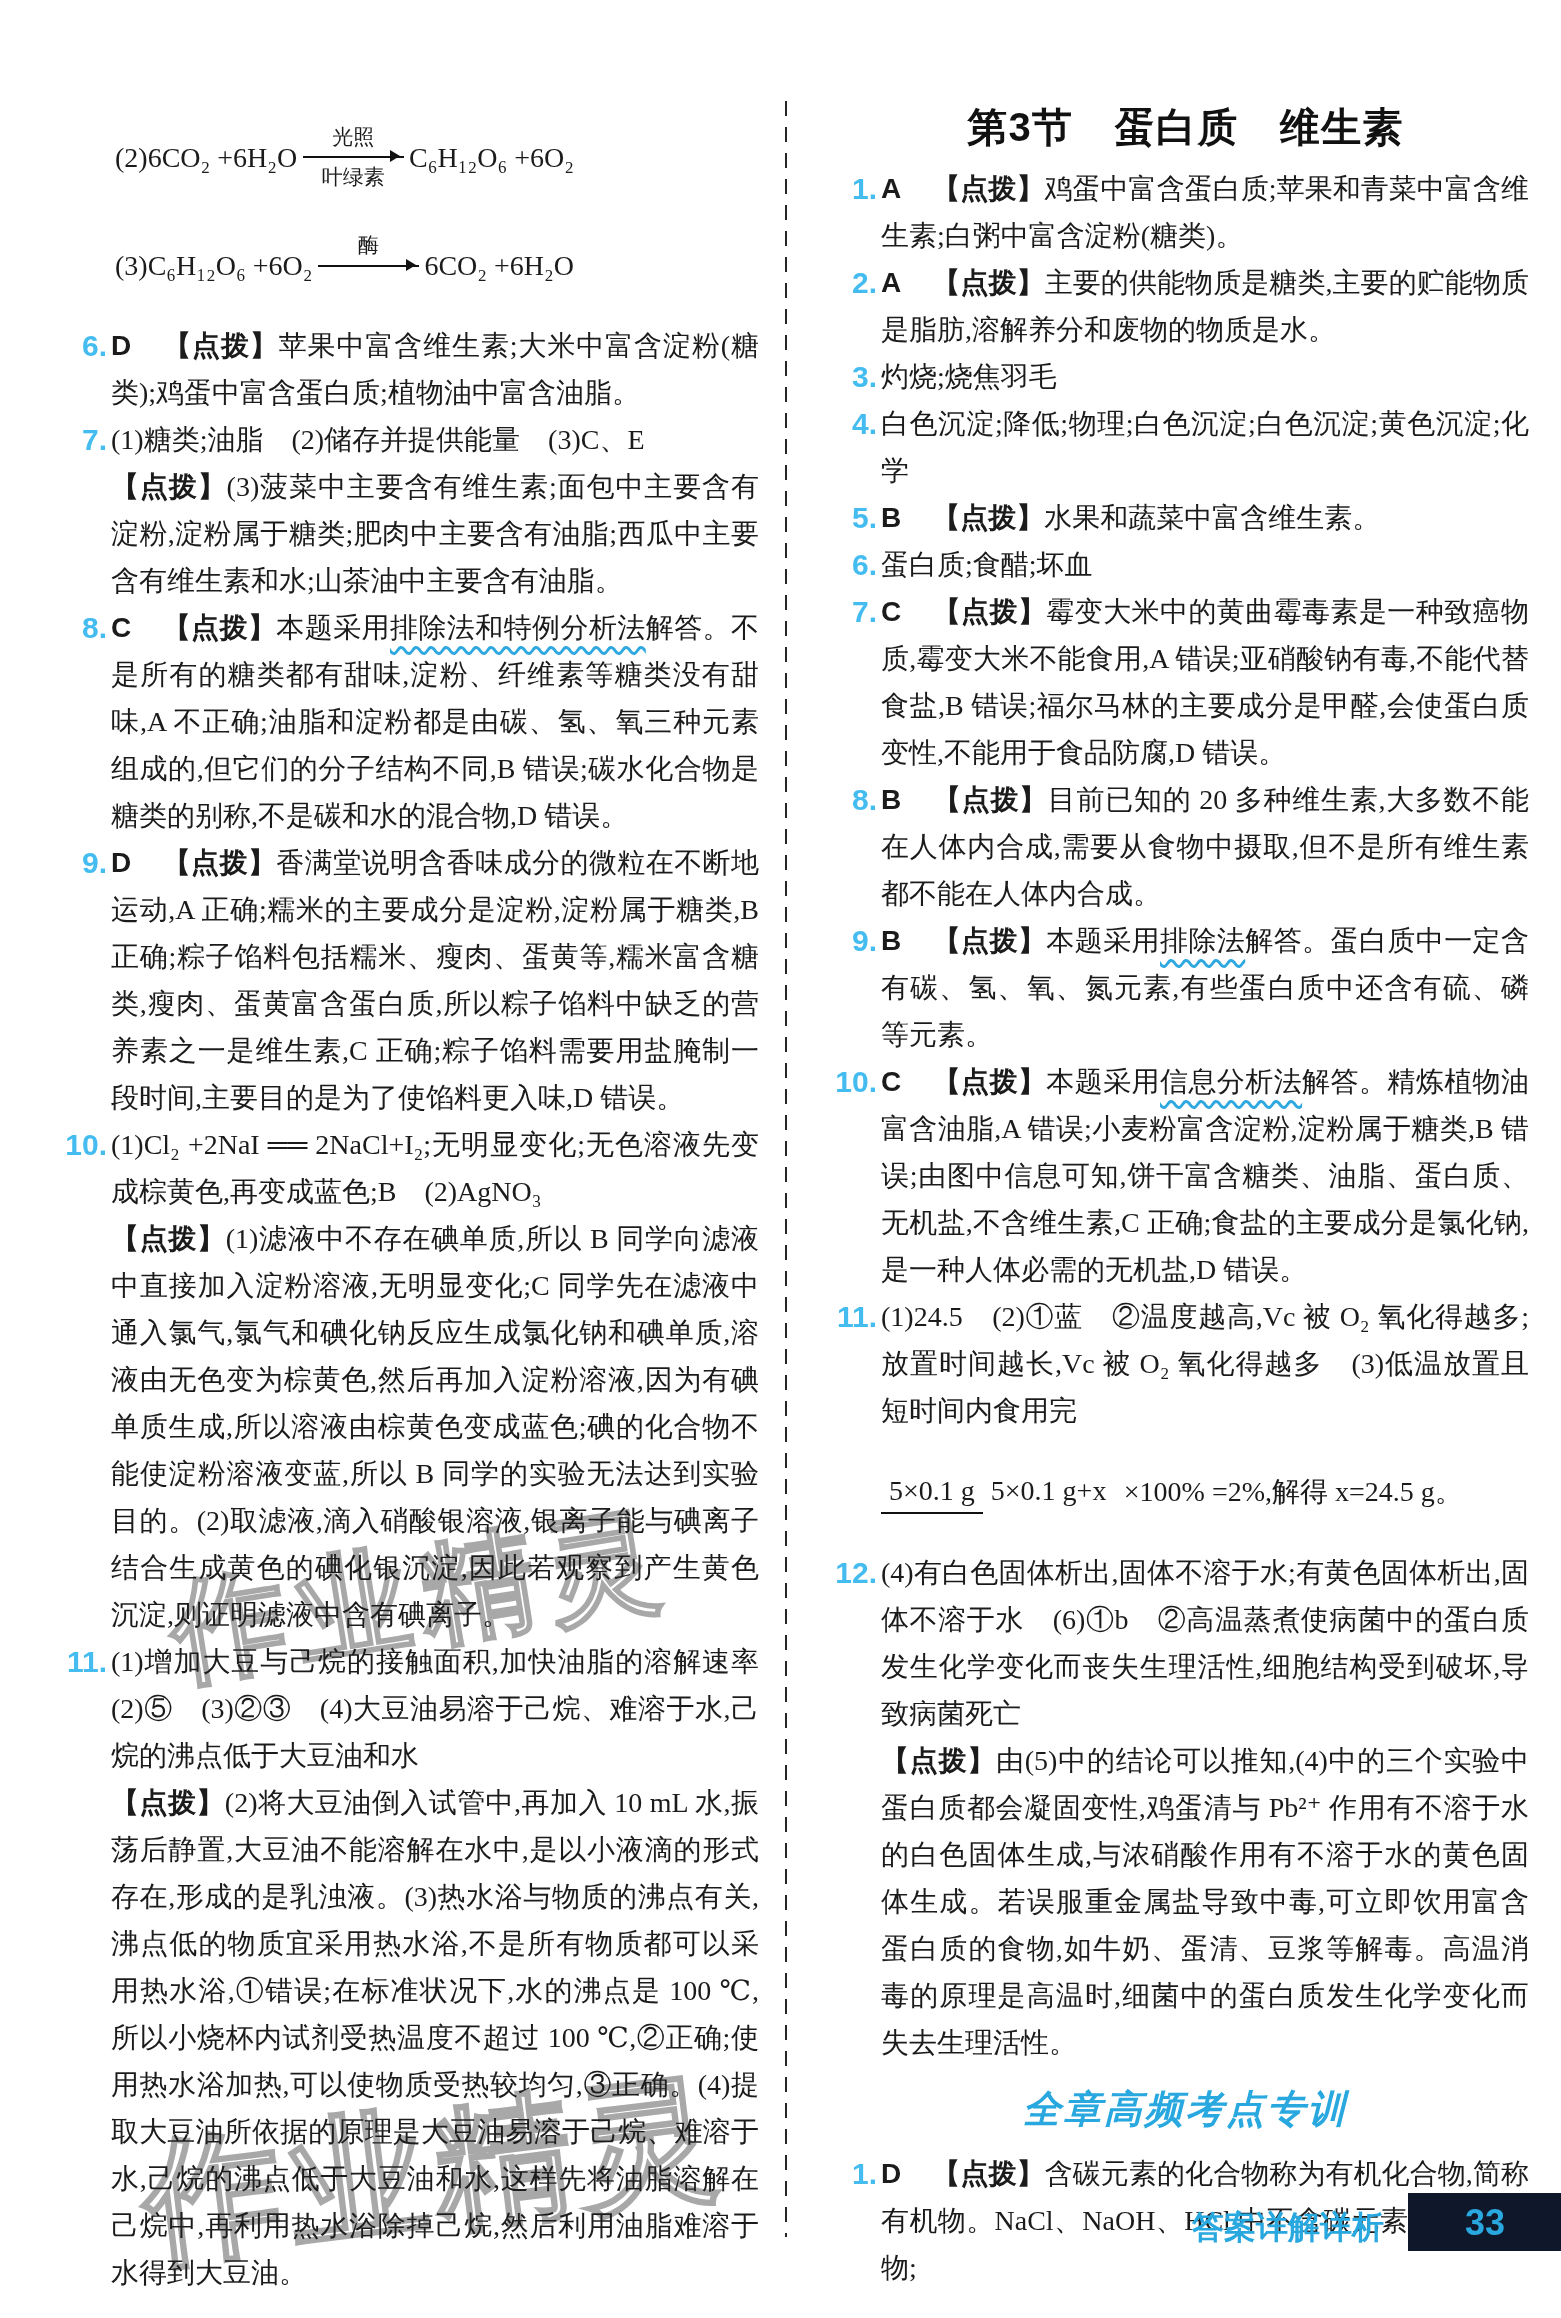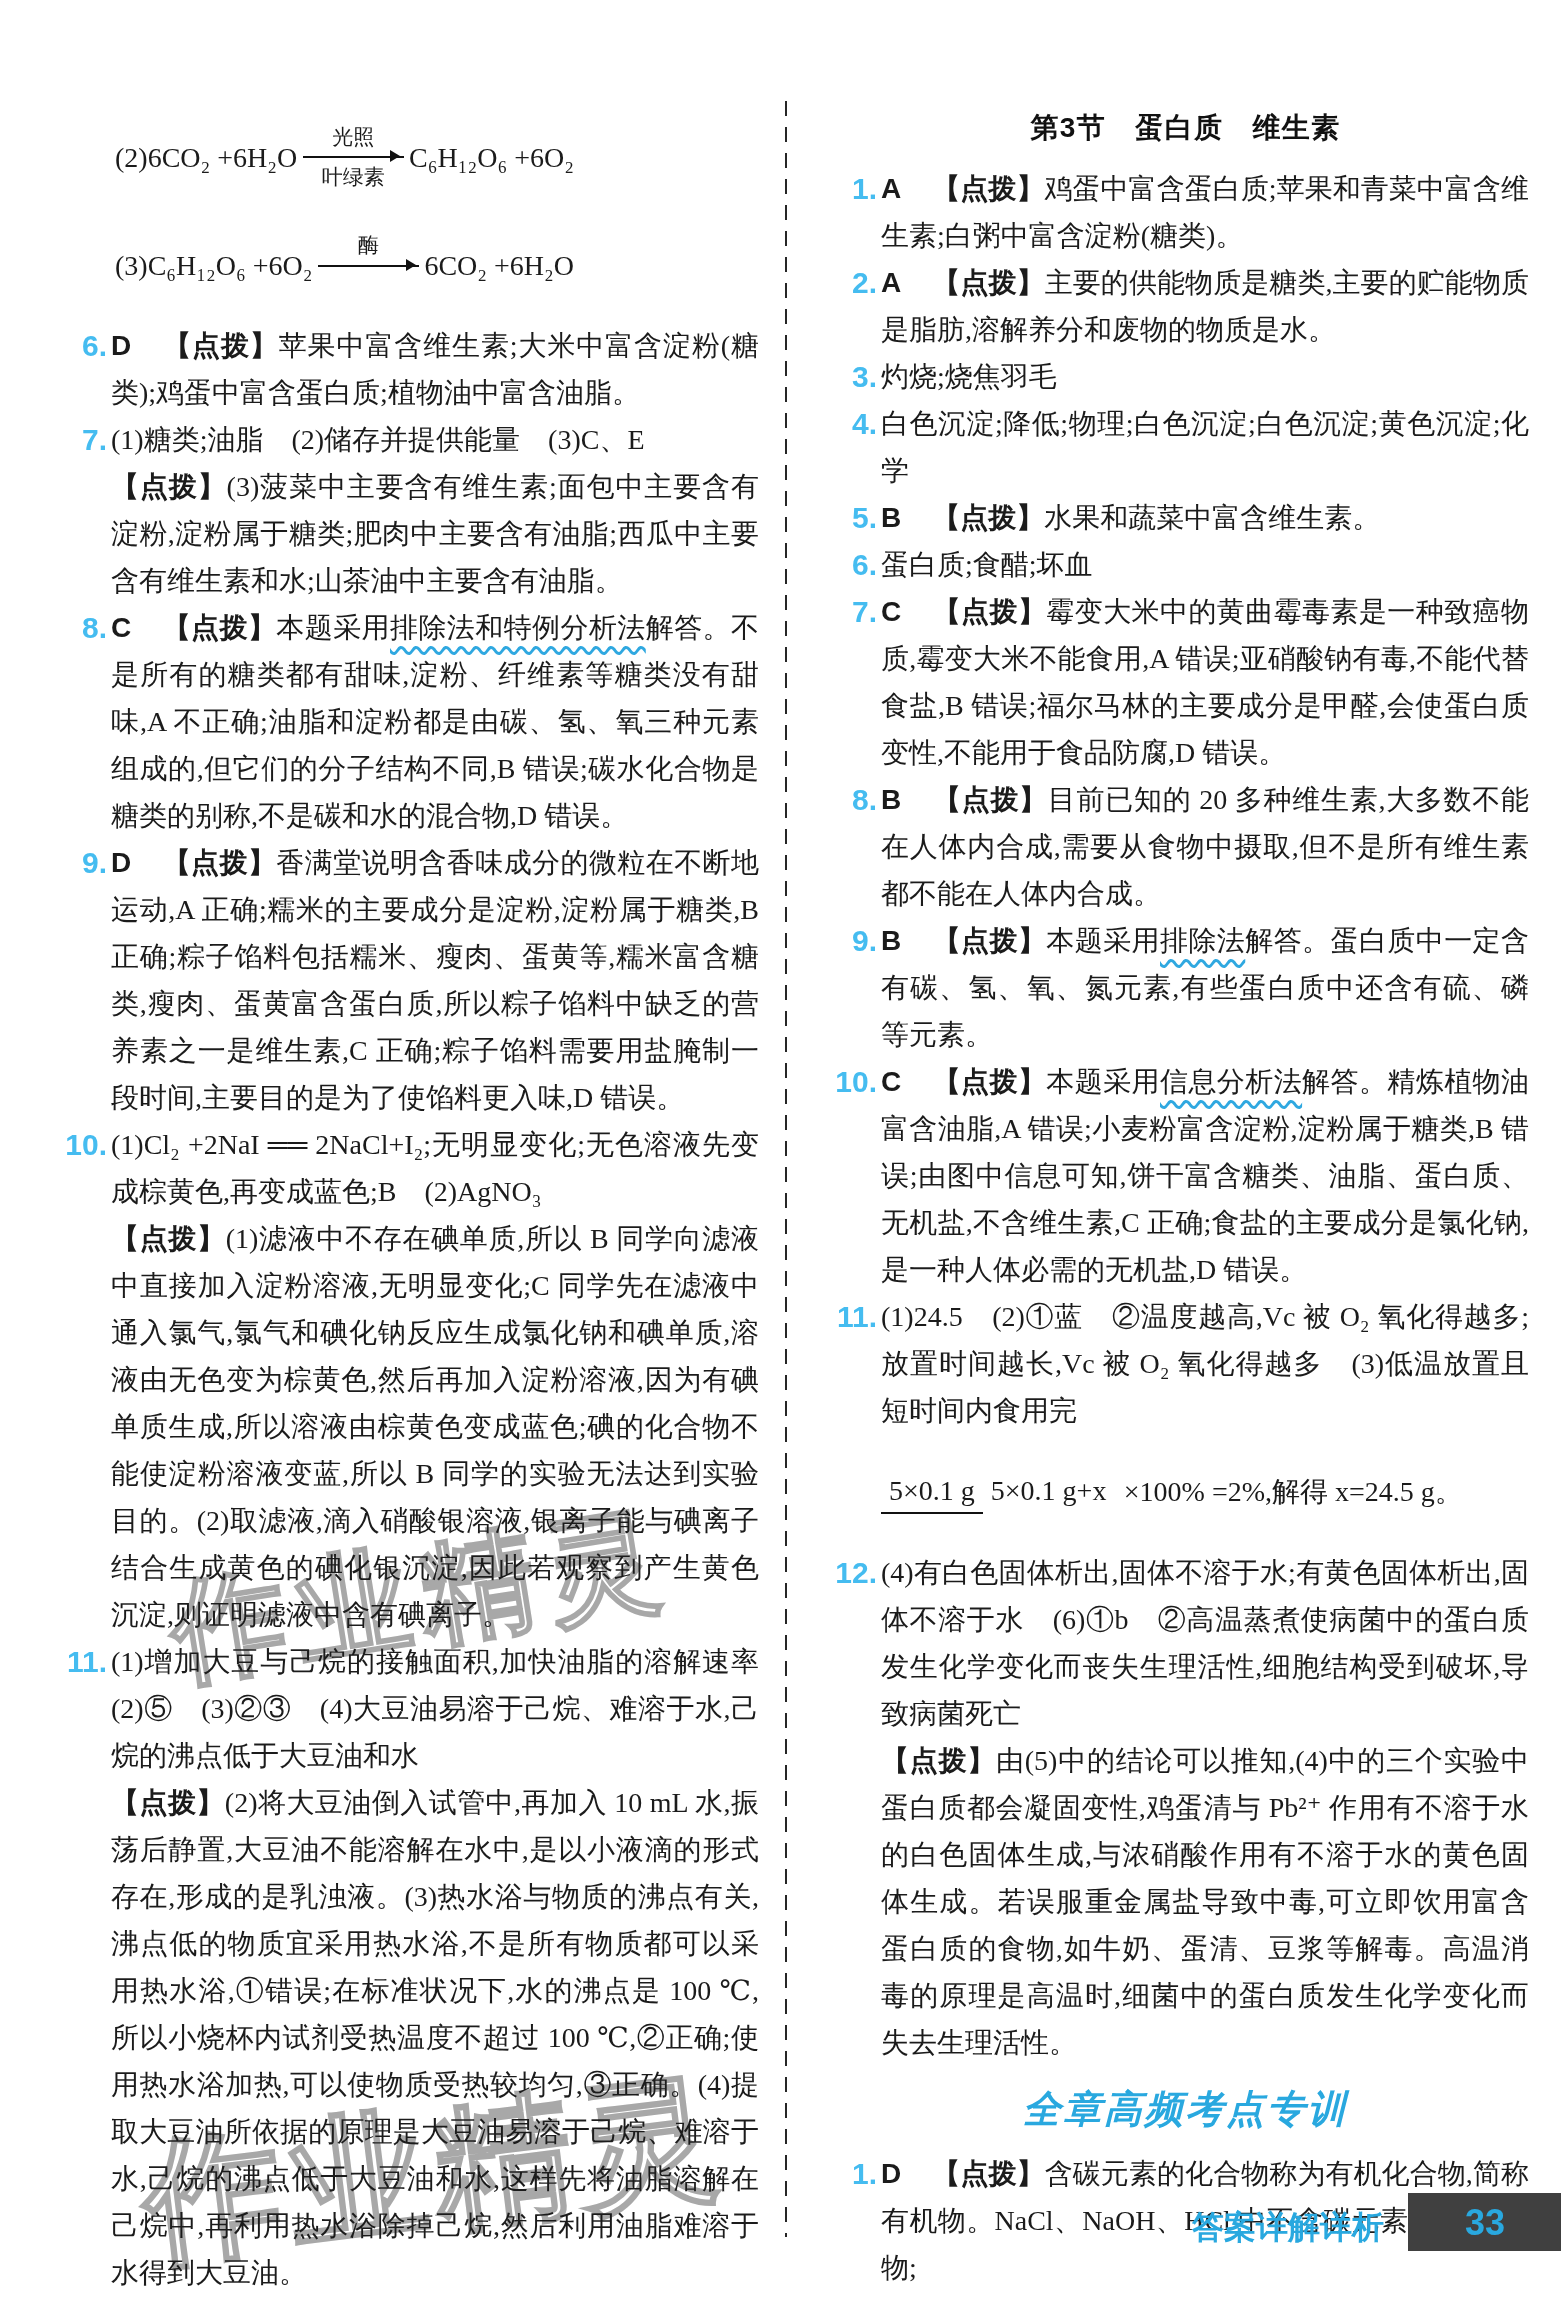--- a/index.html
+++ b/index.html
@@ -34,37 +34,37 @@
   .rxn{display:inline-flex;flex-direction:column;align-items:center;margin:0 5.4px;min-width:101px;}
   .rxn-above,.rxn-below{font-size:21px;line-height:27px;min-height:27px;padding:0 4px;}
   .rxn-arrow{align-self:stretch;height:0;border-top:2px solid #111;position:relative;margin:5.4px 0;}
   .rxn-arrow::after{
     content:"";position:absolute;right:-2.7px;top:-8px;
     border:6px solid transparent;border-left:10px solid #111;
   }
   
   .section-title{
     text-align:center;font-family:"Liberation Sans","DejaVu Sans",sans-serif;
-    font-weight:700;font-size:28px;letter-spacing:1.3px;margin:1.3px 0 13.5px;color:#111;
+    font-weight:700;font-size:40px;letter-spacing:1.3px;margin:1.3px 0 13.5px;color:#111;
   }
   .section-title.blue{
     color:#29a8df;font-style:italic;font-size:38px;letter-spacing:2.7px;margin:20px 0 17.5px;text-align:center;
   }
   
   .frac-row{display:flex;align-items:center;min-height:115px;}
   .frac{display:inline-flex;flex-direction:row;text-align:center;margin-right:9.4px;}
   .frac-num{display:block;border-bottom:2px solid #111;padding:0 8px;line-height:43px;}
   .frac-den{display:block;padding:0 8px;line-height:43px;}
   
   .footer-label{
     position:absolute;right:177px;top:2199px;color:#29a8df;
     font-family:"Liberation Sans","DejaVu Sans",sans-serif;font-weight:700;font-size:32px;line-height:57px;
   }
   .pagebox{
-    position:absolute;left:1408px;top:2193px;width:154px;height:58px;background:#404040;
+    position:absolute;left:1408px;top:2193px;width:154px;height:58px;background:#0f172a;
     display:flex;align-items:center;justify-content:center;
     color:#29a8df;font-family:"Liberation Sans","DejaVu Sans",sans-serif;font-weight:700;font-size:36px;
   }
   
   .watermark{
     position:absolute;font-family:"Liberation Sans","DejaVu Sans",sans-serif;font-weight:700;
     color:transparent;-webkit-text-stroke:2px #a8a8a8;white-space:nowrap;pointer-events:none;
   }
   .wm-mid{left:169px;top:1572px;font-size:115px;letter-spacing:10.8px;transform:rotate(-9deg);}
   .wm-bottom{left:142px;top:2146px;font-size:138px;letter-spacing:8px;transform:rotate(-7deg);}

